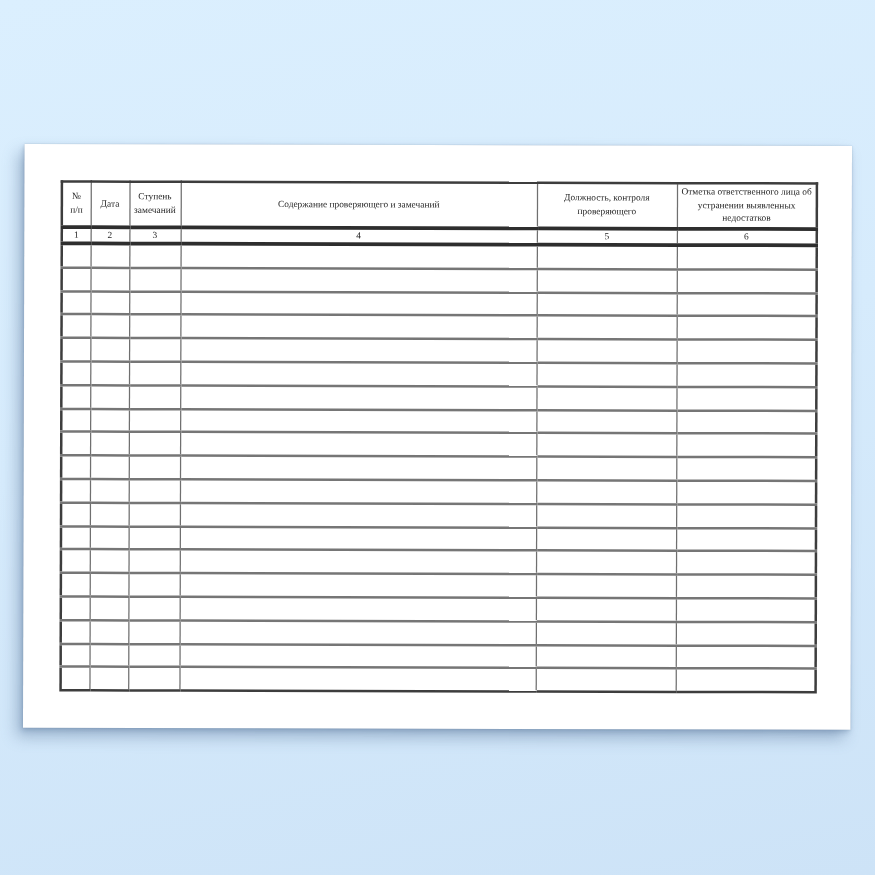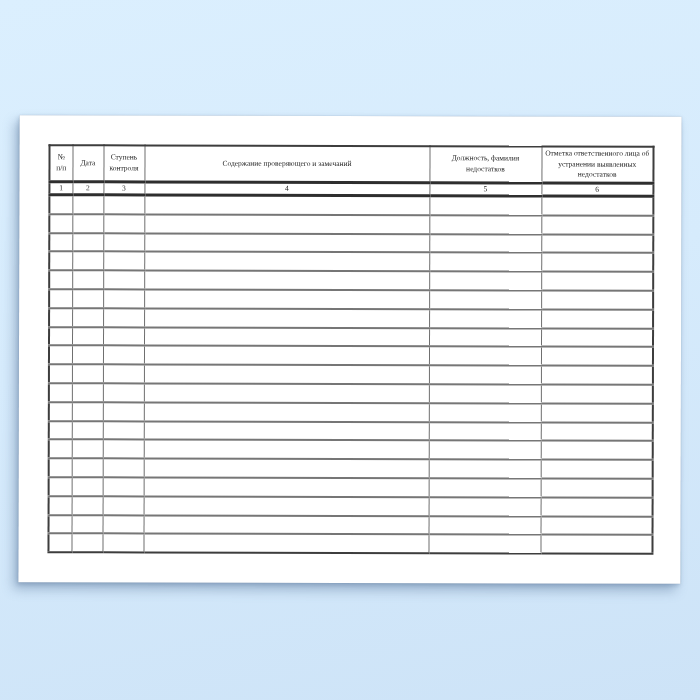--- a/index.html
+++ b/index.html
@@ -68,23 +68,23 @@
         <col class="c3">
         <col class="c4">
         <col class="c5">
         <col class="c6">
     </colgroup>
     <thead>
       <tr class="head-row">
         <th>№
 п/п</th>
         <th>Дата</th>
-        <th>Ступень контроля</th>
+        <th>Ступень замечаний</th>
         <th>Содержание проверяющего и замечаний</th>
-        <th>Должность, фамилия недостатков</th>
+        <th>Должность, контроля проверяющего</th>
         <th>Отметка ответственного лица об устранении выявленных недостатков</th>
       </tr>
       <tr class="num-row">
         <td>1</td>
         <td>2</td>
         <td>3</td>
         <td>4</td>
         <td>5</td>
         <td>6</td>
       </tr>

